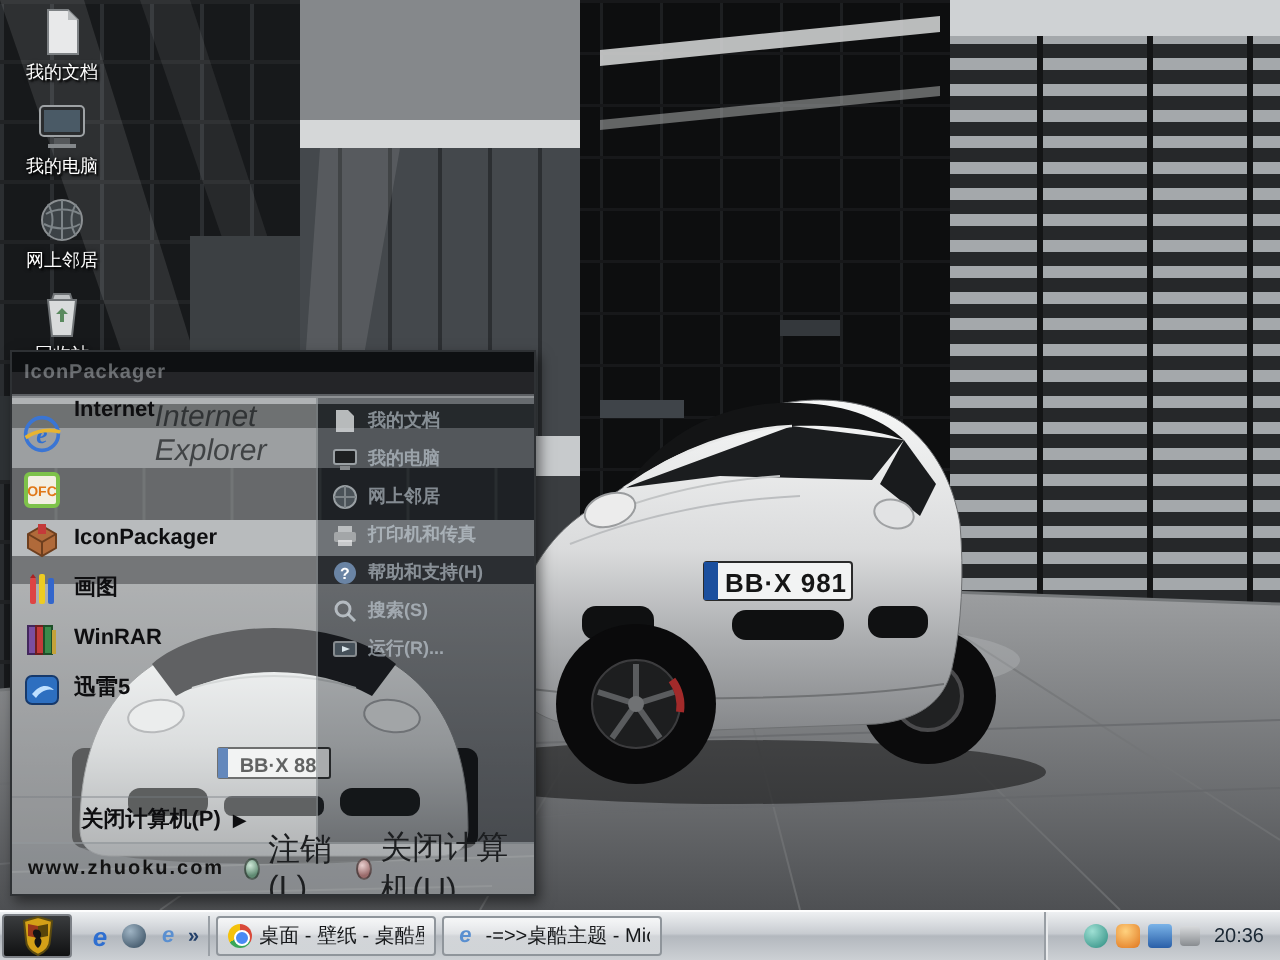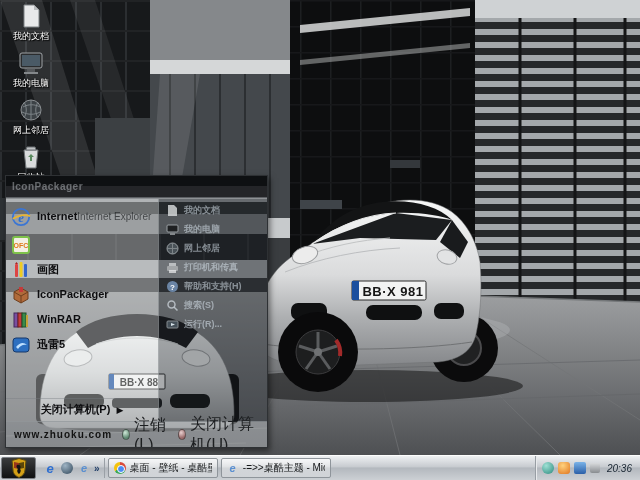--- a/index.html
+++ b/index.html
@@ -25,21 +25,21 @@
   .menu-banner span{font-size:10px;font-weight:bold;color:rgba(225,230,235,.4);letter-spacing:.5px;}
   .menu-body{position:absolute;left:0;top:23px;width:100%;height:223px;display:flex;}
   .menu-left{width:153px;height:100%;background:rgba(244,246,247,.34);
     border-right:1px solid rgba(120,125,130,.55);display:flex;flex-direction:column;padding:2px 0;}
   .menu-right{flex:1;height:100%;background:rgba(30,34,40,.34);padding:2px 0;}
   .mitem{height:25px;display:flex;align-items:center;gap:6px;padding:0 5px;cursor:default;}
   .mitem .mic{width:20px;height:20px;flex:0 0 20px;display:flex;align-items:center;justify-content:center;}
   .mitem .mtx{font-size:11px;font-weight:bold;color:#0e0e10;line-height:11px;white-space:nowrap;}
   .mitem.big{height:31px;}
   .mitem .two{display:flex;flex-direction:row;}
-  .mitem .sub{font-size:10px;font-weight:normal;color:rgba(15,18,20,.65);}
+  .mitem .sub{font-size:15px;font-weight:normal;color:rgba(15,18,20,.65);font-style:italic;}
   .allprog{margin-top:auto;height:22px;display:flex;align-items:center;justify-content:center;
     gap:6px;cursor:default;border-top:1px solid rgba(120,125,130,.4);}
   .allprog .mtx{font-size:11px;font-weight:bold;color:#0e0e10;}
   .allprog .arr{font-size:9px;color:#0e0e10;}
   .ritem{height:19px;display:flex;align-items:center;gap:5px;padding:0 6px;cursor:default;}
   .ritem .mic{width:14px;height:14px;flex:0 0 14px;display:flex;align-items:center;justify-content:center;}
   .ritem .mtx{font-size:9px;font-weight:bold;color:rgba(215,225,235,.55);white-space:nowrap;}
   .menu-footer{position:absolute;left:0;bottom:0;width:100%;height:26px;
     background:rgba(205,210,213,.42);border-top:1px solid rgba(120,125,130,.5);
     display:flex;align-items:center;padding:1px 8px;gap:10px;}
@@ -64,22 +64,22 @@
   .more{font-size:10px;font-weight:bold;color:#23406a;cursor:default;}
   .task{height:20px;display:flex;align-items:center;gap:4px;padding:0 5px;margin-right:3px;
     background:linear-gradient(rgba(255,255,255,.65),rgba(255,255,255,.2));
     border:1px solid #8f959b;border-radius:2px;cursor:default;max-width:110px;overflow:hidden;}
   .task .ttx{font-size:10px;color:#16181a;white-space:nowrap;overflow:hidden;}
   .chrome{width:12px;height:12px;border-radius:50%;flex:0 0 12px;
     background:conic-gradient(#d9493a 0 33%,#3aa757 33% 66%,#f4c20d 66% 100%);position:relative;}
   .chrome:after{content:"";position:absolute;left:3px;top:3px;width:6px;height:6px;border-radius:50%;
     background:#4a8af4;border:1px solid #fff;}
   .tbar-spacer{flex:1;}
-  .tray{height:25px;display:flex;align-items:center;gap:4px;padding:0 7px 0 6px;
-    border-left:1px solid #989ea4;box-shadow:inset 1px 0 0 #e8eaec;font-style:italic;}
+  .tray{height:25px;display:flex;align-items:center;gap:4px;padding:0 7px 0 19px;
+    border-left:1px solid #989ea4;box-shadow:inset 1px 0 0 #e8eaec;}
   .ti{width:12px;height:12px;cursor:default;}
   .ti.teal{border-radius:50%;background:radial-gradient(circle at 35% 30%,#9fe0d4,#2a8a7e);}
   .ti.orange{border-radius:3px;background:radial-gradient(circle at 40% 30%,#ffd27f,#e0761e);}
   .ti.blue{border-radius:2px;background:linear-gradient(#7ab3e8,#2a5fa8);}
   .ti.gray{border-radius:2px;background:linear-gradient(#d8dadc,#888c90);width:10px;height:10px;}
   .clock{font-size:10px;color:#1a2733;margin-left:3px;}
 </style>
 </head>
 <body>
 
@@ -312,37 +312,37 @@
               <svg width="18" height="18" viewBox="0 0 18 18">
                   <rect x="1" y="1" width="16" height="16" rx="2" fill="#f3efe2" stroke="#7ec24a" stroke-width="2"></rect>
                   <text x="9" y="12" text-anchor="middle" font-size="7" font-weight="bold" fill="#e07818" font-family="Liberation Sans, sans-serif">OFC</text>
                 </svg>
             </span>
             <span class="mtx"></span>
           </div>
           <div class="mitem">
             <span class="mic">
               <svg width="18" height="18" viewBox="0 0 18 18">
+                  <path d="M2,6 L9,2 L16,6 L16,13 L9,17 L2,13 Z" fill="#b06a3a" stroke="#6e3f1e"></path>
+                  <path d="M2,6 L9,10 L16,6 M9,10 L9,17" stroke="#6e3f1e" fill="none"></path>
+                  <rect x="7" y="1" width="4" height="5" fill="#c43a3a"></rect>
+                </svg>
+            </span>
+            <span class="mtx">IconPackager</span>
+          </div>
+          <div class="mitem">
+            <span class="mic">
+              <svg width="18" height="18" viewBox="0 0 18 18">
                   <rect x="3" y="3" width="3" height="13" rx="1" fill="#d44"></rect>
                   <rect x="7.5" y="1" width="3" height="15" rx="1" fill="#ec2"></rect>
                   <rect x="12" y="3" width="3" height="13" rx="1" fill="#36c"></rect>
                   <polygon points="4.5,1 6,3 3,3" fill="#a22"></polygon>
                 </svg>
             </span>
             <span class="mtx">画图</span>
-          </div>
-          <div class="mitem">
-            <span class="mic">
-              <svg width="18" height="18" viewBox="0 0 18 18">
-                  <path d="M2,6 L9,2 L16,6 L16,13 L9,17 L2,13 Z" fill="#b06a3a" stroke="#6e3f1e"></path>
-                  <path d="M2,6 L9,10 L16,6 M9,10 L9,17" stroke="#6e3f1e" fill="none"></path>
-                  <rect x="7" y="1" width="4" height="5" fill="#c43a3a"></rect>
-                </svg>
-            </span>
-            <span class="mtx">IconPackager</span>
           </div>
           <div class="mitem">
             <span class="mic">
               <svg width="18" height="18" viewBox="0 0 18 18">
                   <rect x="2" y="2" width="4" height="14" fill="#7a4fa0" stroke="#42275c"></rect>
                   <rect x="6" y="2" width="4" height="14" fill="#c43a3a" stroke="#6e1e1e"></rect>
                   <rect x="10" y="2" width="4" height="14" fill="#3a8a4a" stroke="#1e4e28"></rect>
                   <rect x="14" y="4" width="2" height="12" fill="#c4a23a"></rect>
                 </svg>
             </span>

